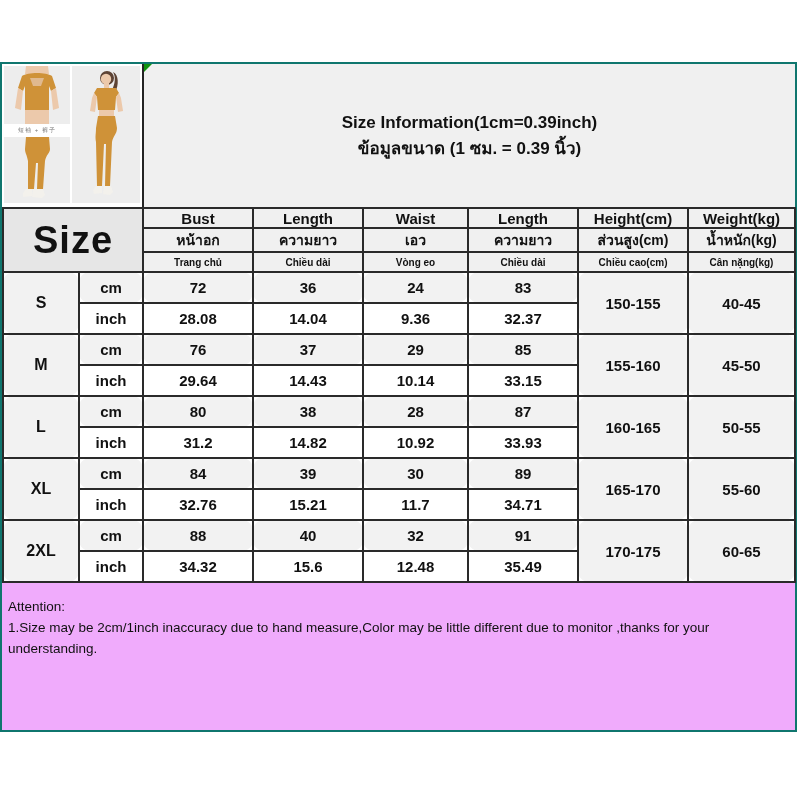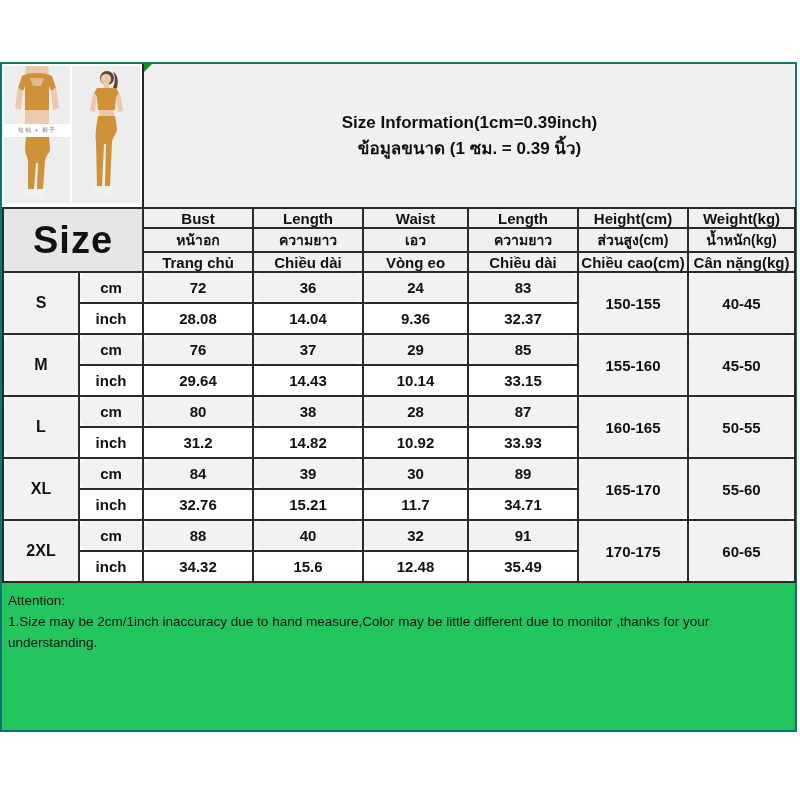--- a/index.html
+++ b/index.html
@@ -69,32 +69,32 @@
     padding: 0;
     overflow: hidden;
   }
   .size-table .hdr-row td { height: 20px; background: #f0f0f0; }
   .size-table td.size-cell {
     background: #e6e6e6;
     font-size: 38px;
     letter-spacing: 1px;
   }
   .size-table .th-lang { font-size: 14px; }
-  .size-table .vi-lang { font-size: 15px; }
+  .size-table .vi-lang { font-size: 10px; }
   .size-table tbody td { height: 31px; }
   .size-table td.size-label { background: #e0e0e0; font-size: 16px; }
   .size-table td.unit-cell { font-size: 15px; }
   .size-table .row-cm td { background: #f2f2f2; border-radius: 11px; }
   .size-table .row-inch td { background: #ffffff; }
   .size-table td.range-cell { background: #f2f2f2; }
   
   .attention {
     flex: 1;
-    background: #22c55e;
-    padding: 8px 6px 0 6px;
+    background: #f0abfc;
+    padding: 14px 6px 0 6px;
     font-size: 13.5px;
     line-height: 1.55;
     font-weight: normal;
   }
 </style>
 </head>
 <body>
 
 <div class="sheet">
 

